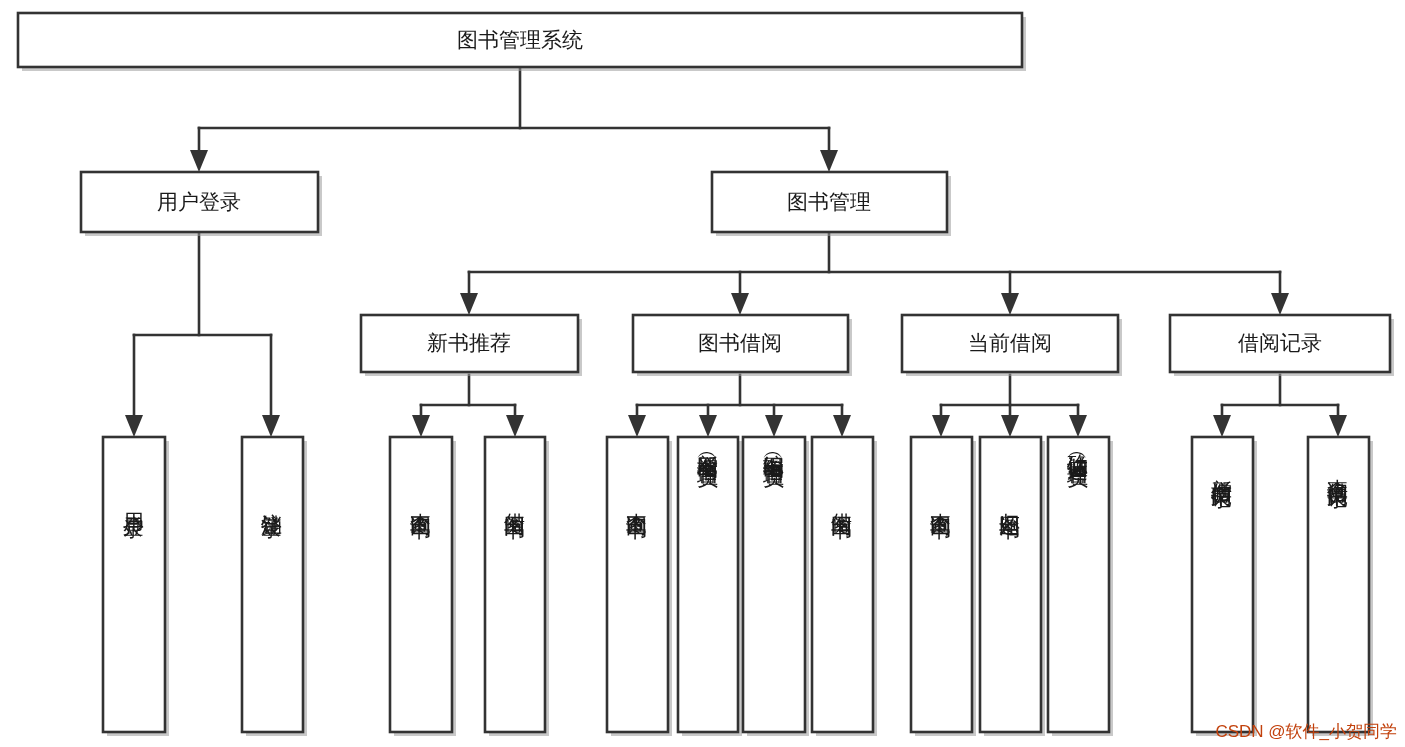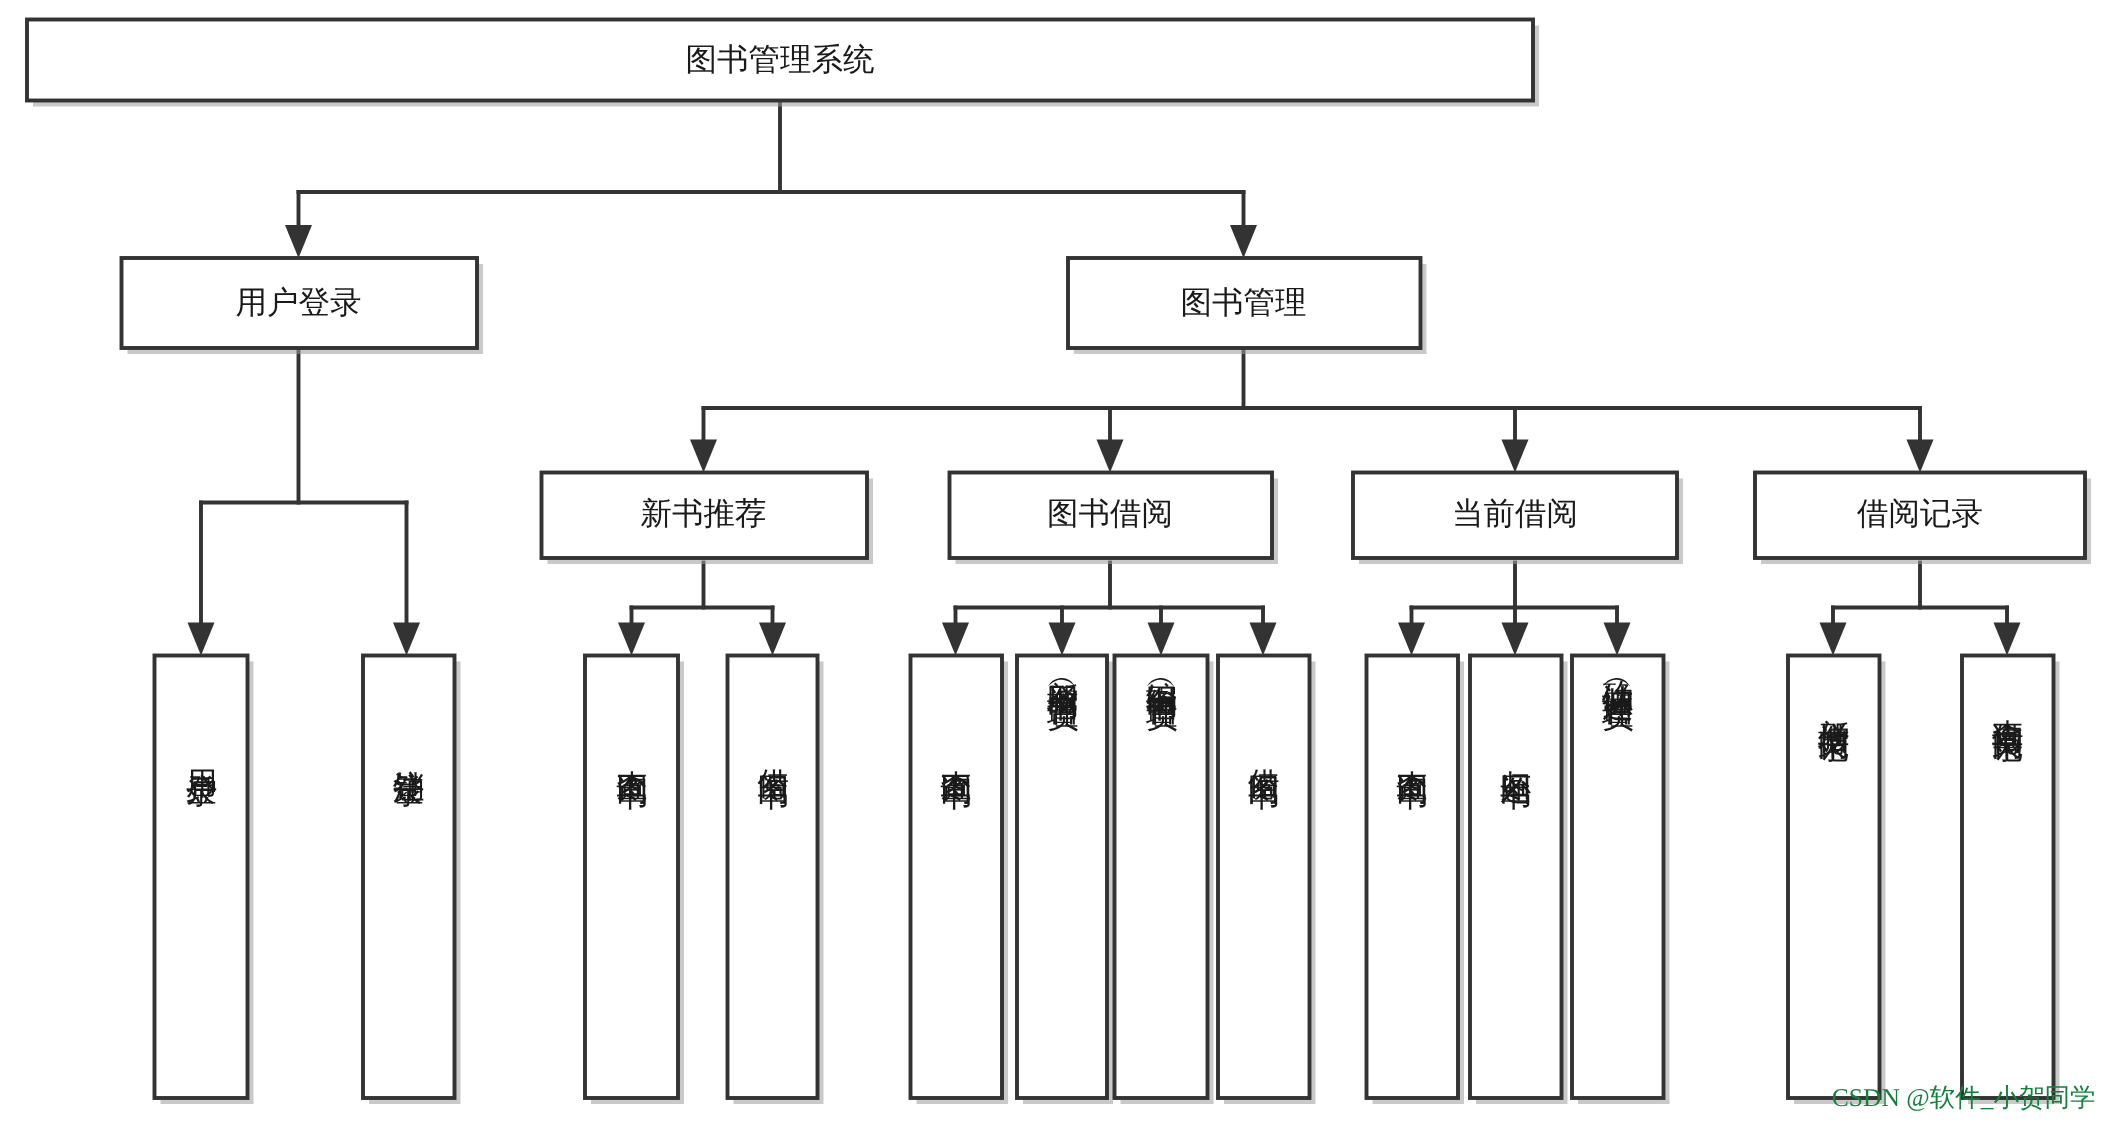--- a/index.html
+++ b/index.html
@@ -49,23 +49,23 @@
     font-size: 21px;
     fill: #1a1a1a;
     writing-mode: vertical-rl;
     text-orientation: upright;
     letter-spacing: 2px;
   }
   .watermark {
     position: absolute;
     right: 8px;
     bottom: 4px;
-    font-family: Liberation Serif, serif;
+    font-family: Liberation Sans, sans-serif;
     font-size: 17px;
-    color: #15803d;
+    color: #c2410c;
     white-space: nowrap;
     pointer-events: none;
   }
 </style>
 </head>
 <body>
 
 <svg id="diagram" viewBox="0 0 1405 747" xmlns="http://www.w3.org/2000/svg">
 
   <g>

